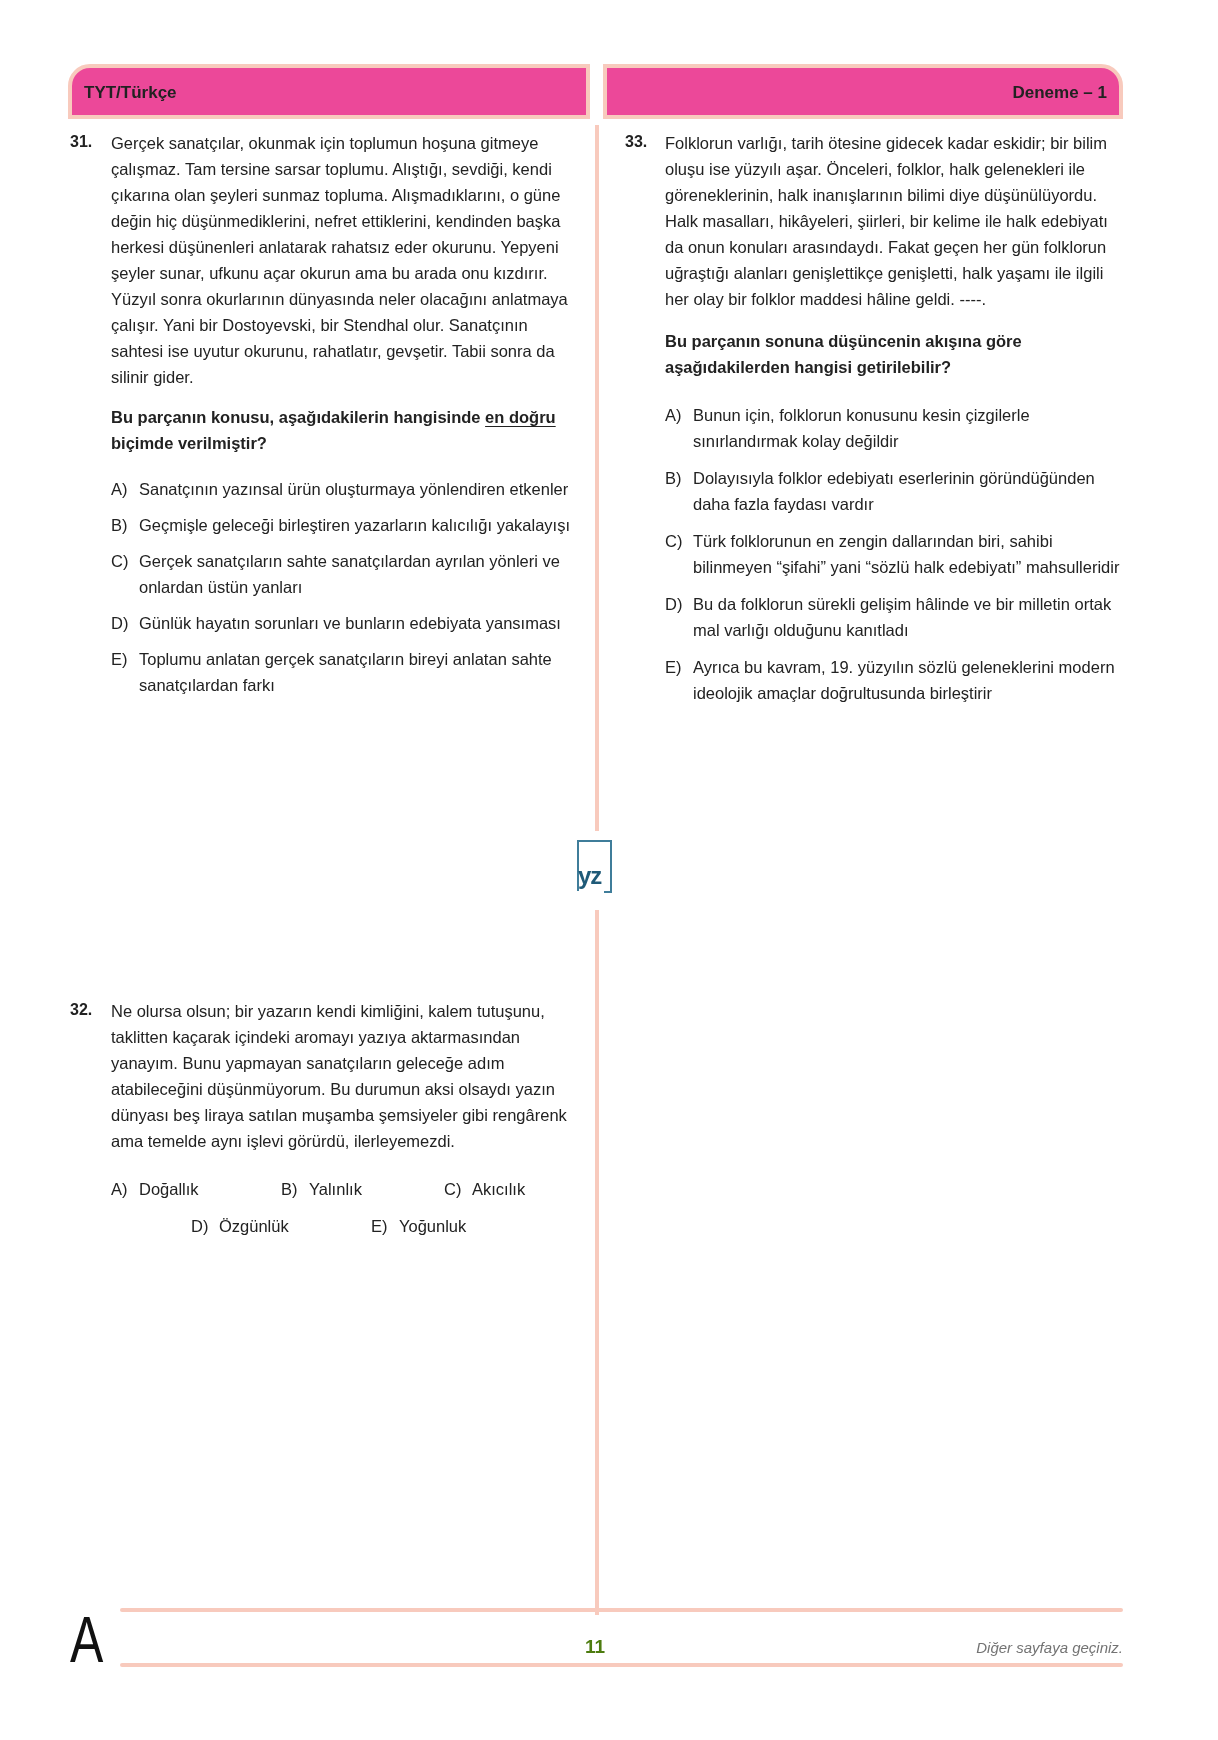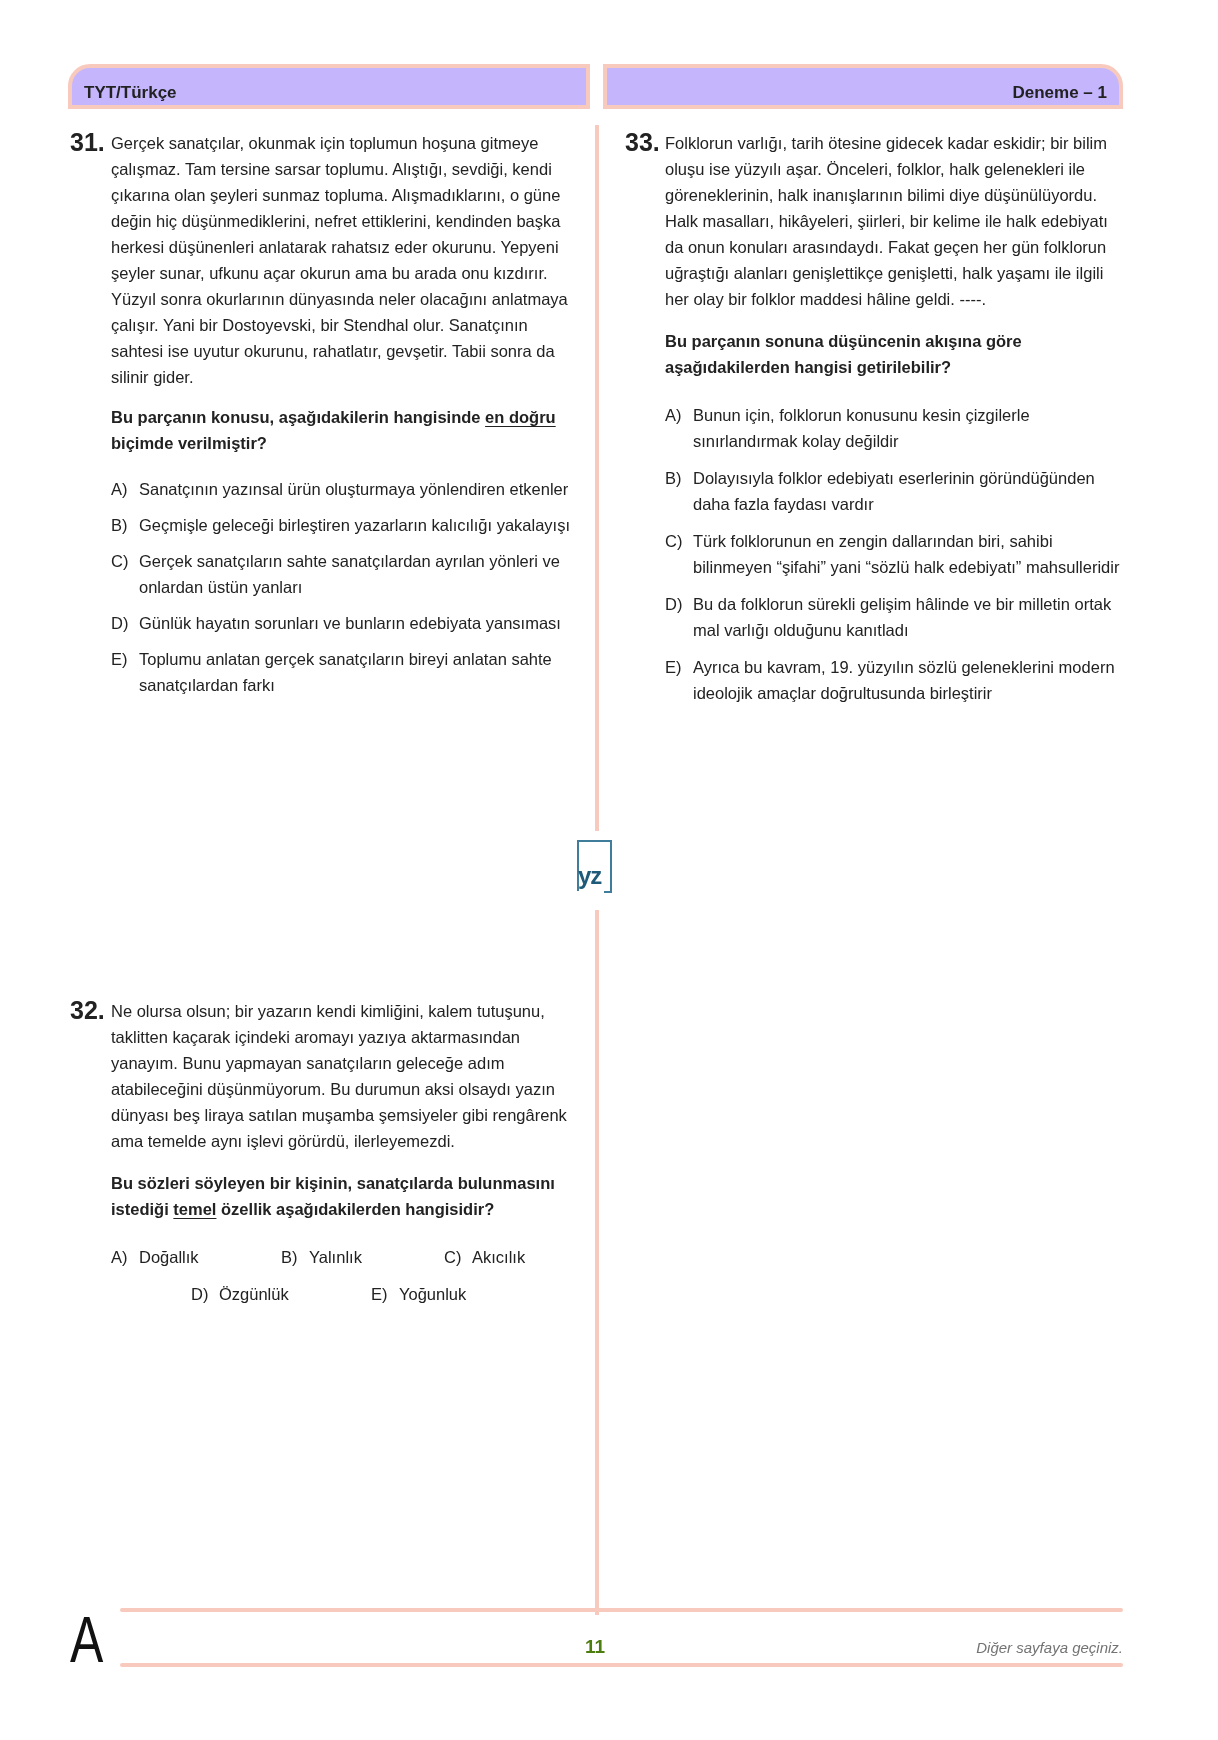--- a/index.html
+++ b/index.html
@@ -1,22 +1,22 @@
 <!DOCTYPE html>
 <html><head>
   <meta charset="utf-8">
   <style>
     html, body { margin: 0; padding: 0; background: #ffffff; }
     body {
       width: 1218px; height: 1740px; position: relative; overflow: hidden;
       font-family: "Liberation Sans", sans-serif; color: #222222;
     }
     .hdr-box {
-      position: absolute; top: 64px; height: 45px; box-sizing: border-box;
-      border: 4px solid #f8cabd; background: #c4b5fd;
+      position: absolute; top: 64px; height: 55px; box-sizing: border-box;
+      border: 4px solid #f8cabd; background: #ec4899;
     }
     .hdr-left { left: 68px; width: 522px; border-top-left-radius: 22px; }
     .hdr-right { left: 603px; width: 520px; border-top-right-radius: 22px; }
     .hdr-text {
       position: absolute; top: 15px; font-weight: bold; font-size: 17px; color: #222;
     }
     .hdr-left .hdr-text { left: 12px; }
     .hdr-right .hdr-text { right: 12px; }
 
     .vline {
@@ -39,21 +39,21 @@
     .logo-frame::before {
       content: ""; position: absolute; left: -2px; bottom: 14px; width: 2px; height: 0;
     }
     .logo-text {
       position: absolute; left: 1px; top: 24px; font-weight: bold; font-size: 24px;
       color: #1f5a78; letter-spacing: -1px; line-height: 24px;
     }
 
     .question { position: absolute; font-size: 16.5px; line-height: 26px; }
     .qnum {
-      position: absolute; left: 0; top: -1px; font-weight: bold; font-size: 25px;
+      position: absolute; left: 0; top: -1px; font-weight: bold; font-size: 16px;
     }
     .q-body { margin-left: 41px; }
     .q-text { margin: 0; }
     .q-prompt { font-weight: bold; margin: 14px 0 0 0; }
     .u { text-decoration: underline; text-underline-offset: 3px; }
     .opts { margin-top: 20px; }
     .opt { display: flex; margin-bottom: 10px; }
     .opt-letter { width: 28px; flex: none; }
     .opt-text { flex: 1; }
 
@@ -161,21 +161,20 @@
           <span class="opt-text">Ayrıca bu kavram, 19. yüzyılın sözlü geleneklerini modern ideolojik amaçlar doğrultusunda birleştirir</span>
         </div>
     </div>
   </div>
 </div>
 
 <div class="question" id="q32">
   <span class="qnum">32.</span>
   <div class="q-body">
     <p class="q-text">Ne olursa olsun; bir yazarın kendi kimliğini, kalem tutuşunu, taklitten kaçarak içindeki aromayı yazıya aktarmasından yanayım. Bunu yapmayan sanatçıların geleceğe adım atabileceğini düşünmüyorum. Bu durumun aksi olsaydı yazın dünyası beş liraya satılan muşamba şemsiyeler gibi rengârenk ama temelde aynı işlevi görürdü, ilerleyemezdi.</p>
-    <p class="q-prompt"><span>Bu sözleri söyleyen bir kişinin, sanatçılarda bulunmasını istediği </span><span class="u">temel</span><span> özellik aşağıdakilerden hangisidir?</span></p>
     <div class="inline-opts">
       <div class="iopt" style="left:0; top:0;">
           <span class="opt-letter">A)</span>
           <span>Doğallık</span>
         </div>
       <div class="iopt" style="left:170px; top:0;">
           <span class="opt-letter">B)</span>
           <span>Yalınlık</span>
         </div>
       <div class="iopt" style="left:333px; top:0;">

